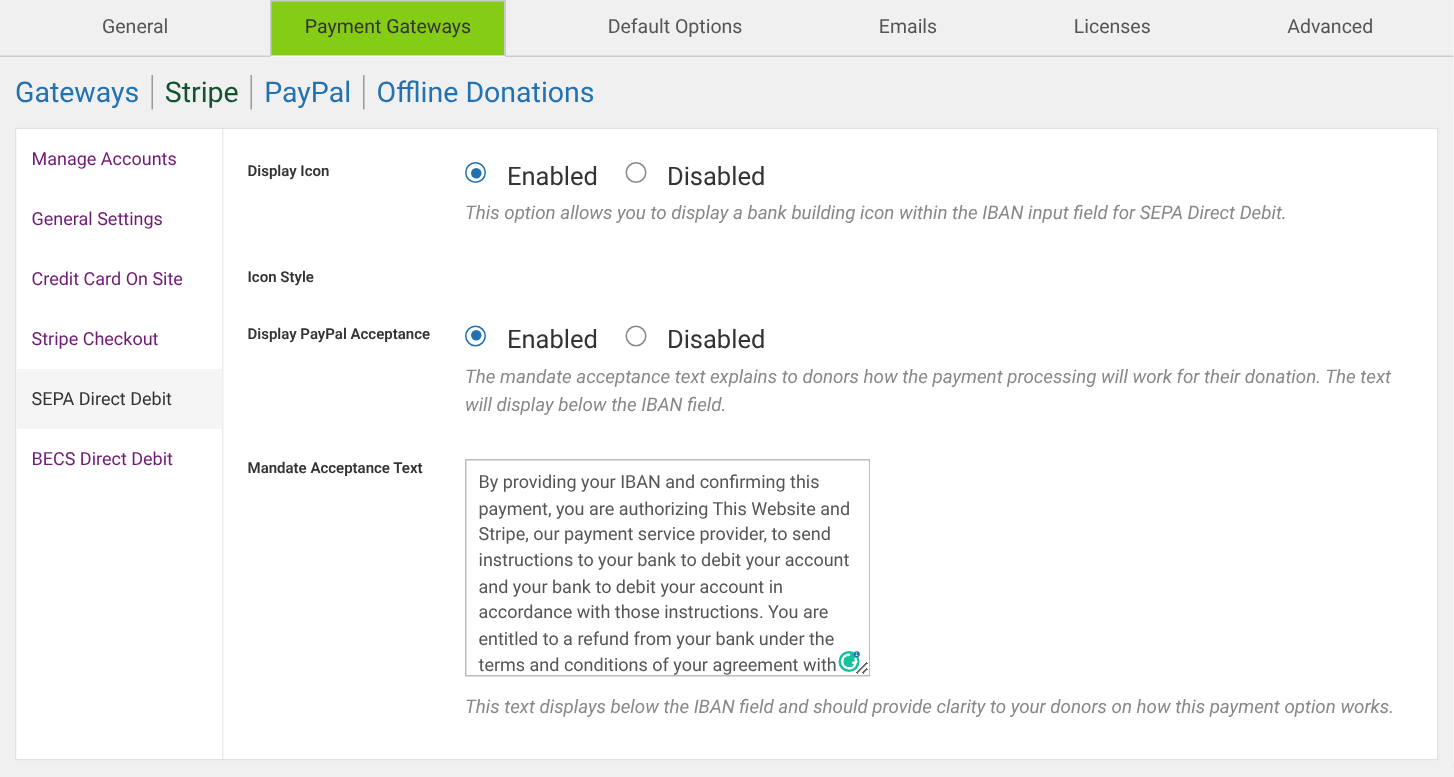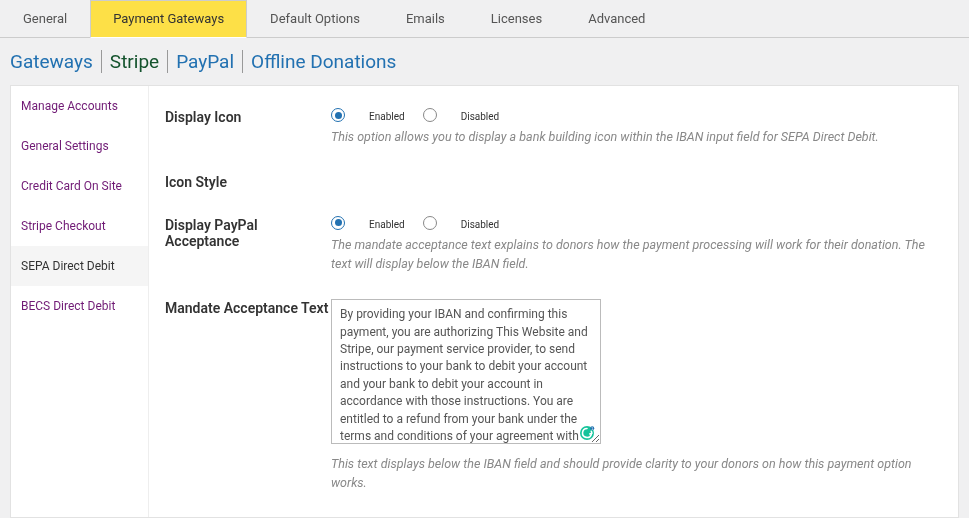--- a/index.html
+++ b/index.html
@@ -14,23 +14,24 @@
     background: #f0f0f1;
     border-bottom: 1px solid #ccc;
   }
   .main-tab {
     padding: 10px 22px;
     font-size: 13px;
     color: #555;
     cursor: pointer;
     border: 1px solid transparent;
     background: transparent;
+    margin-left: 45px;
   }
   .main-tab.active {
-    background: #fde047;
+    background: #84cc16;
     border: 1px solid #ccc;
     border-bottom: 1px solid #fff;
     margin-bottom: -1px;
     color: #333;
   }
   .sub-tabs {
     display: flex;
     padding: 12px 10px 0 10px;
     gap: 0;
     font-size: 19px;
@@ -71,38 +72,38 @@
     flex: 1;
     padding: 22px 16px 24px 16px;
   }
   .form-row {
     display: flex;
     align-items: flex-start;
     margin-bottom: 26px;
   }
   .form-row:last-child { margin-bottom: 0; }
   .form-label {
-    width: 166px;
-    font-size: 14px;
+    width: 145px;
+    font-size: 10px;
     font-weight: 600;
     color: #333;
     padding-top: 1px;
   }
   .form-body { flex: 1; }
   .radio-line {
     display: flex;
     align-items: center;
     gap: 18px;
     margin-bottom: 6px;
   }
   .radio-opt {
     display: flex;
-    align-items: flex-end;
-    gap: 24px;
-    font-size: 10px;
+    align-items: flex-start;
+    gap: 14px;
+    font-size: 17px;
     color: #333;
   }
   .radio-circle {
     width: 14px; height: 14px;
     border: 1.5px solid #2271b1;
     border-radius: 50%;
     display: flex; align-items: center; justify-content: center;
   }
   .radio-circle.unsel { border-color: #888; }
   .radio-dot {

